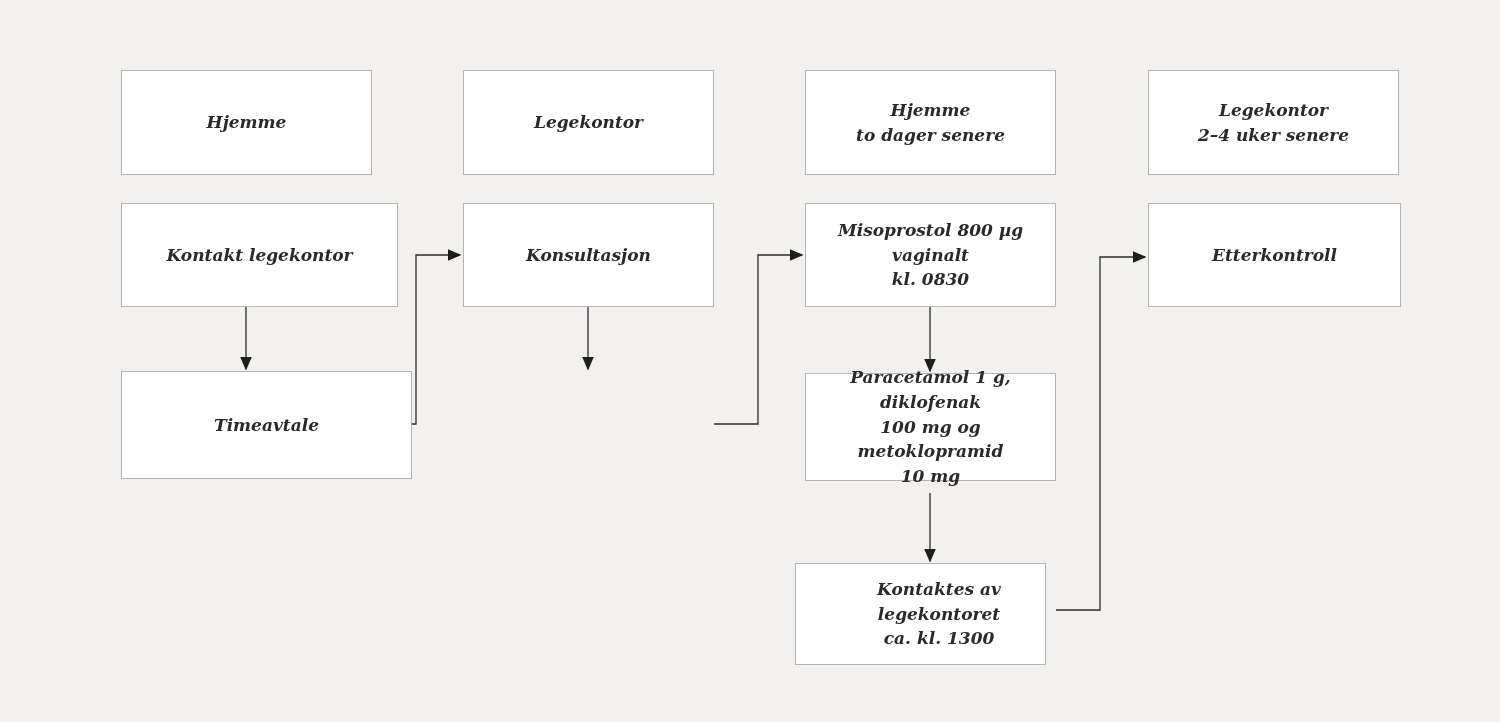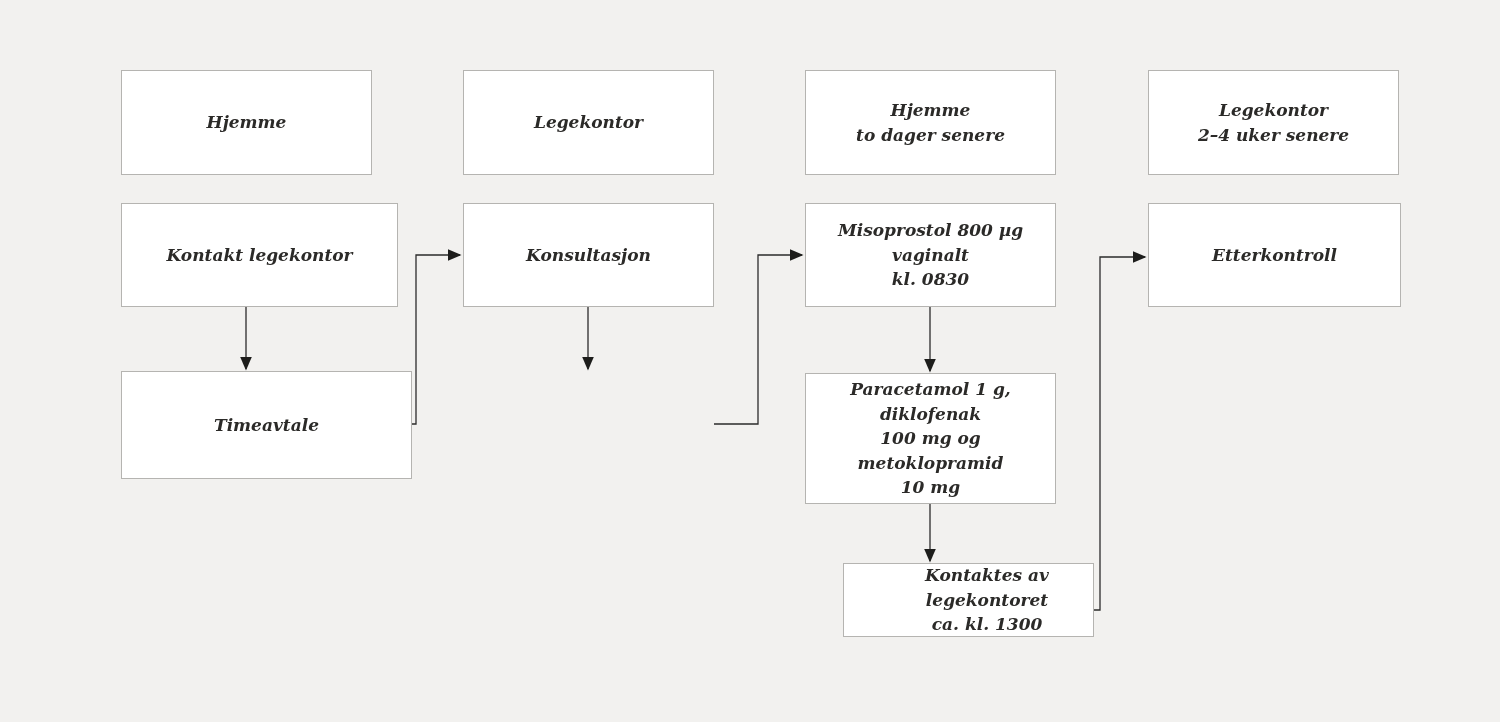--- a/index.html
+++ b/index.html
@@ -78,20 +78,20 @@
   <div class="box hdr" style="left:1148px; top:70px; width:251px; height:105px;">Legekontor
 2–4 uker senere</div>
 
   <div class="box" style="left:121px; top:203px;  width:277px; height:104px;">Kontakt legekontor</div>
   <div class="box" style="left:463px; top:203px;  width:251px; height:104px;text-align:center;">Konsultasjon</div>
   <div class="box" style="left:805px; top:203px;  width:251px; height:104px;">Misoprostol 800 µg vaginalt
 kl. 0830</div>
   <div class="box" style="left:1148px; top:203px; width:253px; height:104px;">Etterkontroll</div>
 
   <div class="box" style="left:121px; top:371px;  width:291px; height:108px;">Timeavtale</div>
-  <div class="box" style="left:805px; top:373px;  width:251px; height:131px;">Paracetamol 1 g, diklofenak
+  <div class="box" style="left:805px; top:373px;  width:251px; height:108px;">Paracetamol 1 g, diklofenak
 100 mg og metoklopramid
 10 mg</div>
 
-  <div class="box" style="left:843px; top:563px;  width:251px; height:74px;padding-left:45px;">Kontaktes av legekontoret
+  <div class="box" style="left:795px; top:563px;  width:251px; height:102px;padding-left:45px;">Kontaktes av legekontoret
 ca. kl. 1300</div>
 
 </div>
 
 </body></html>

